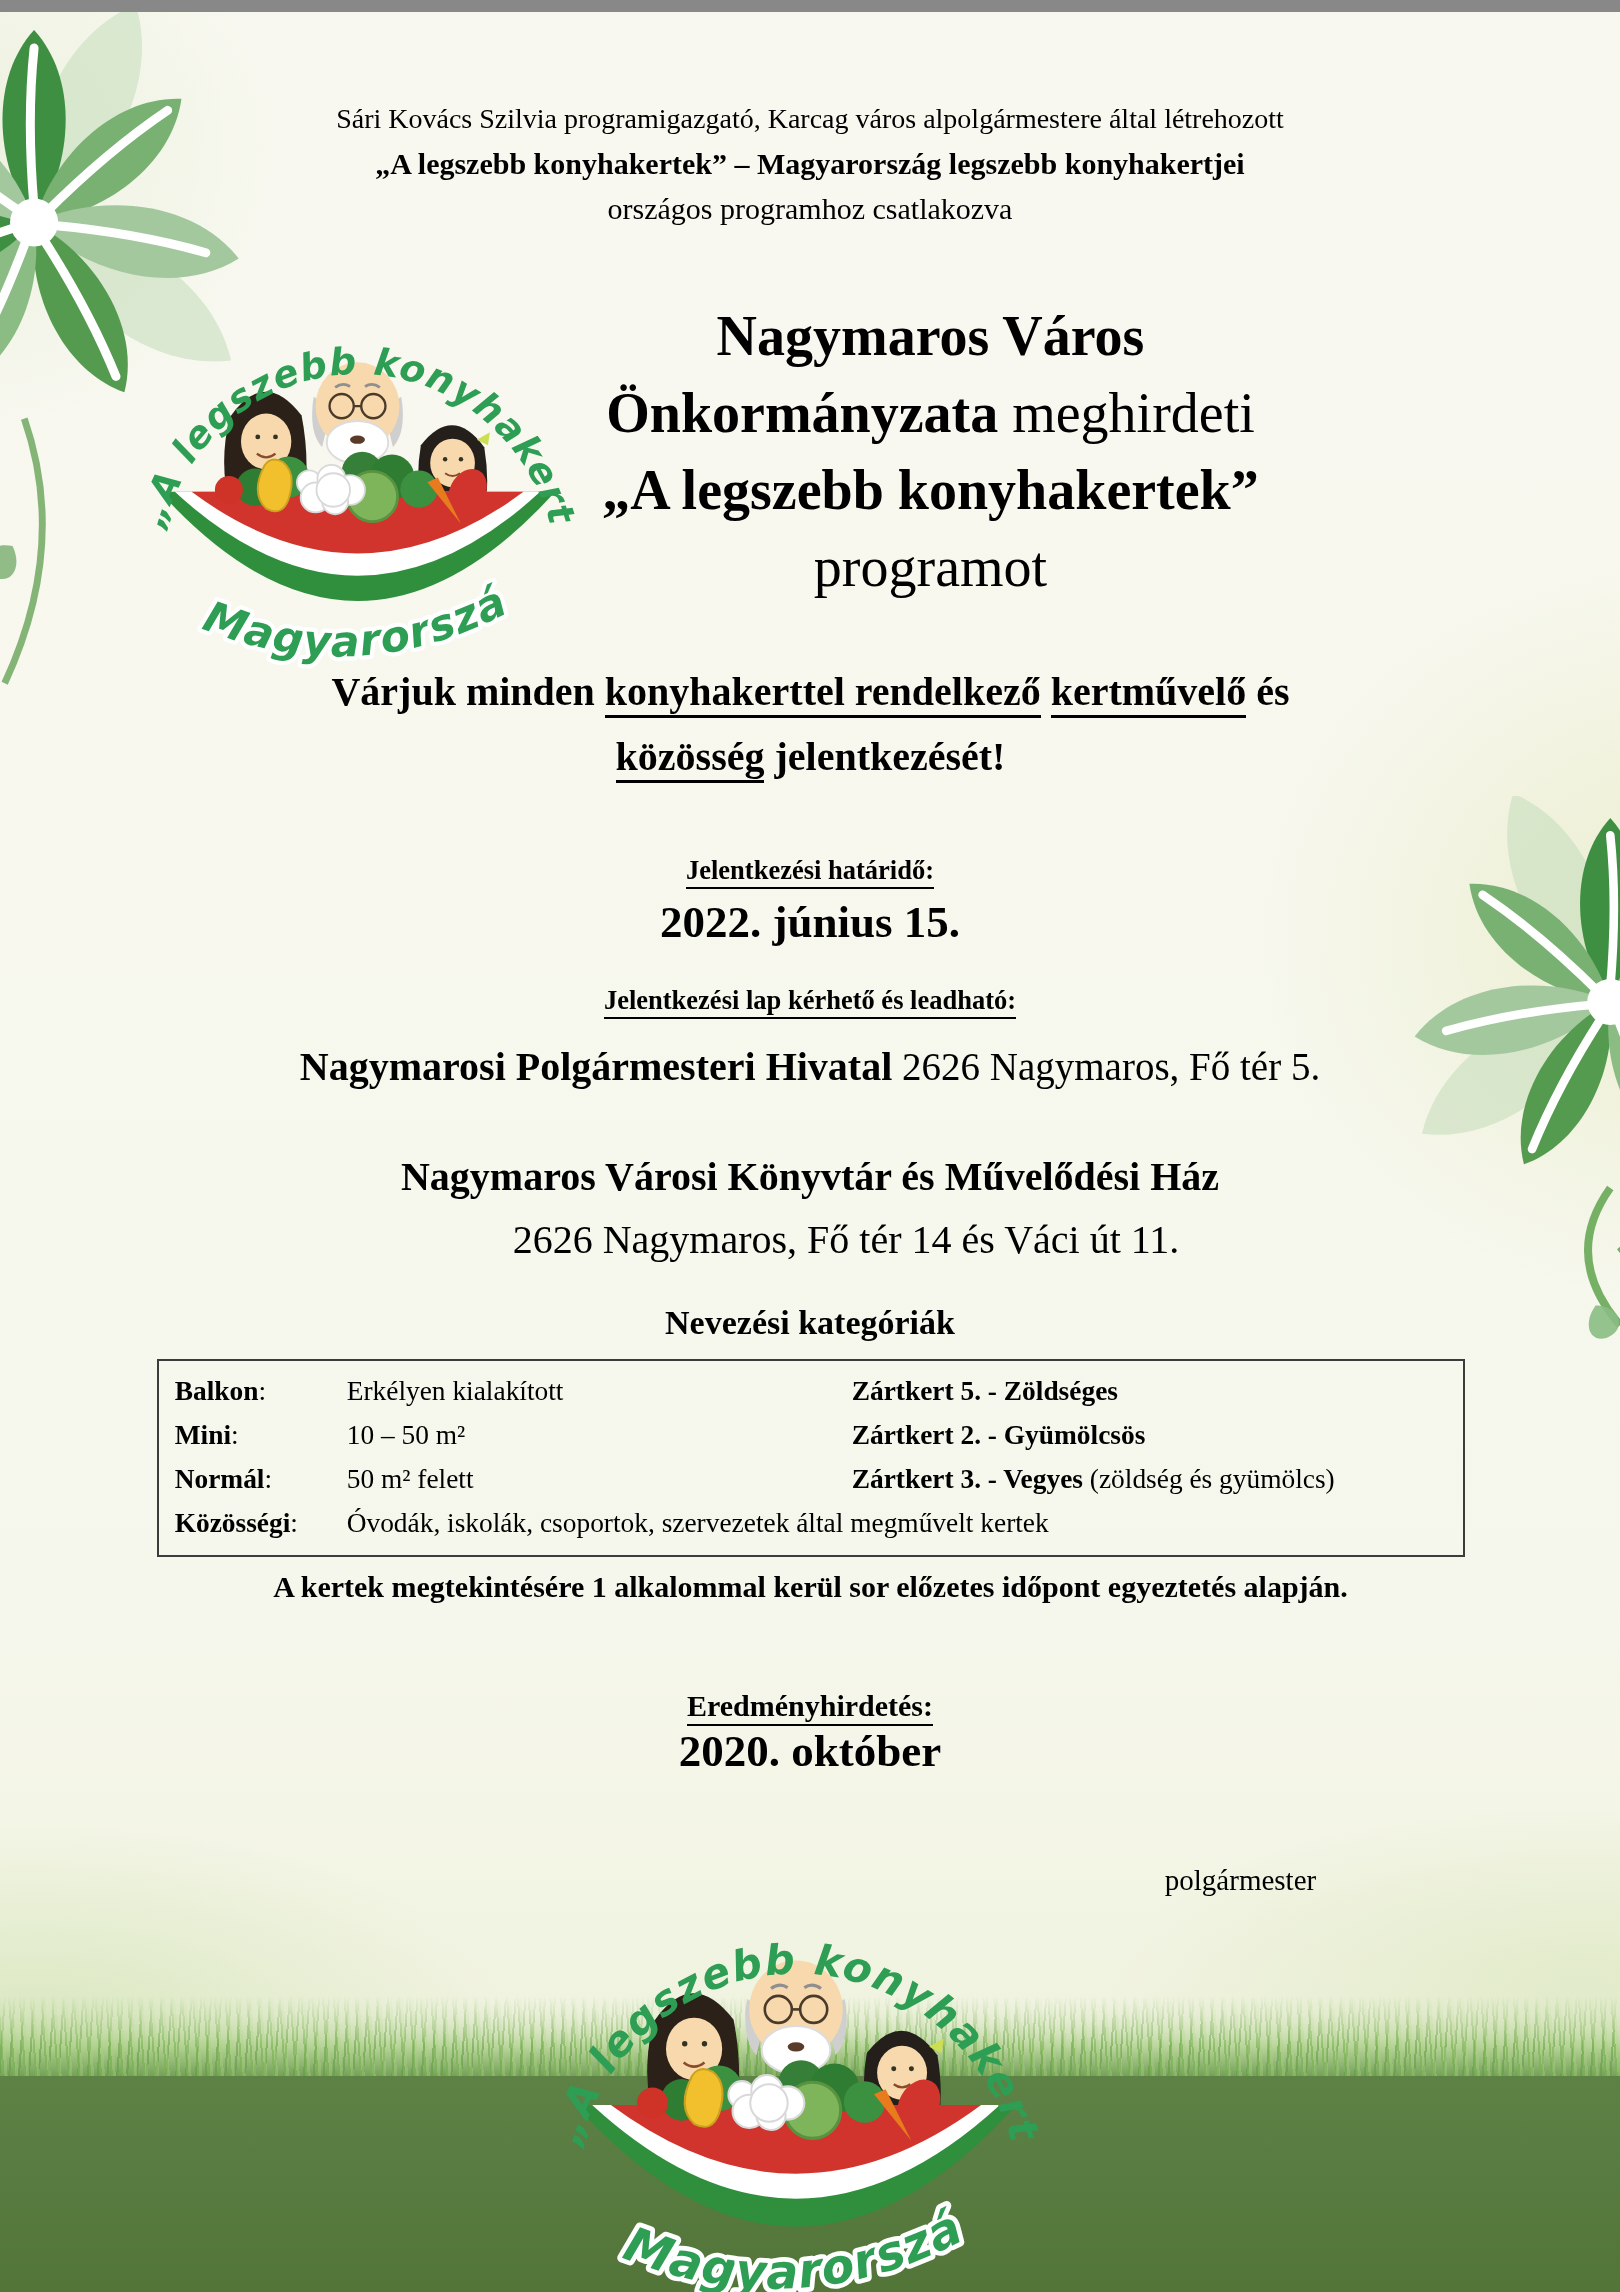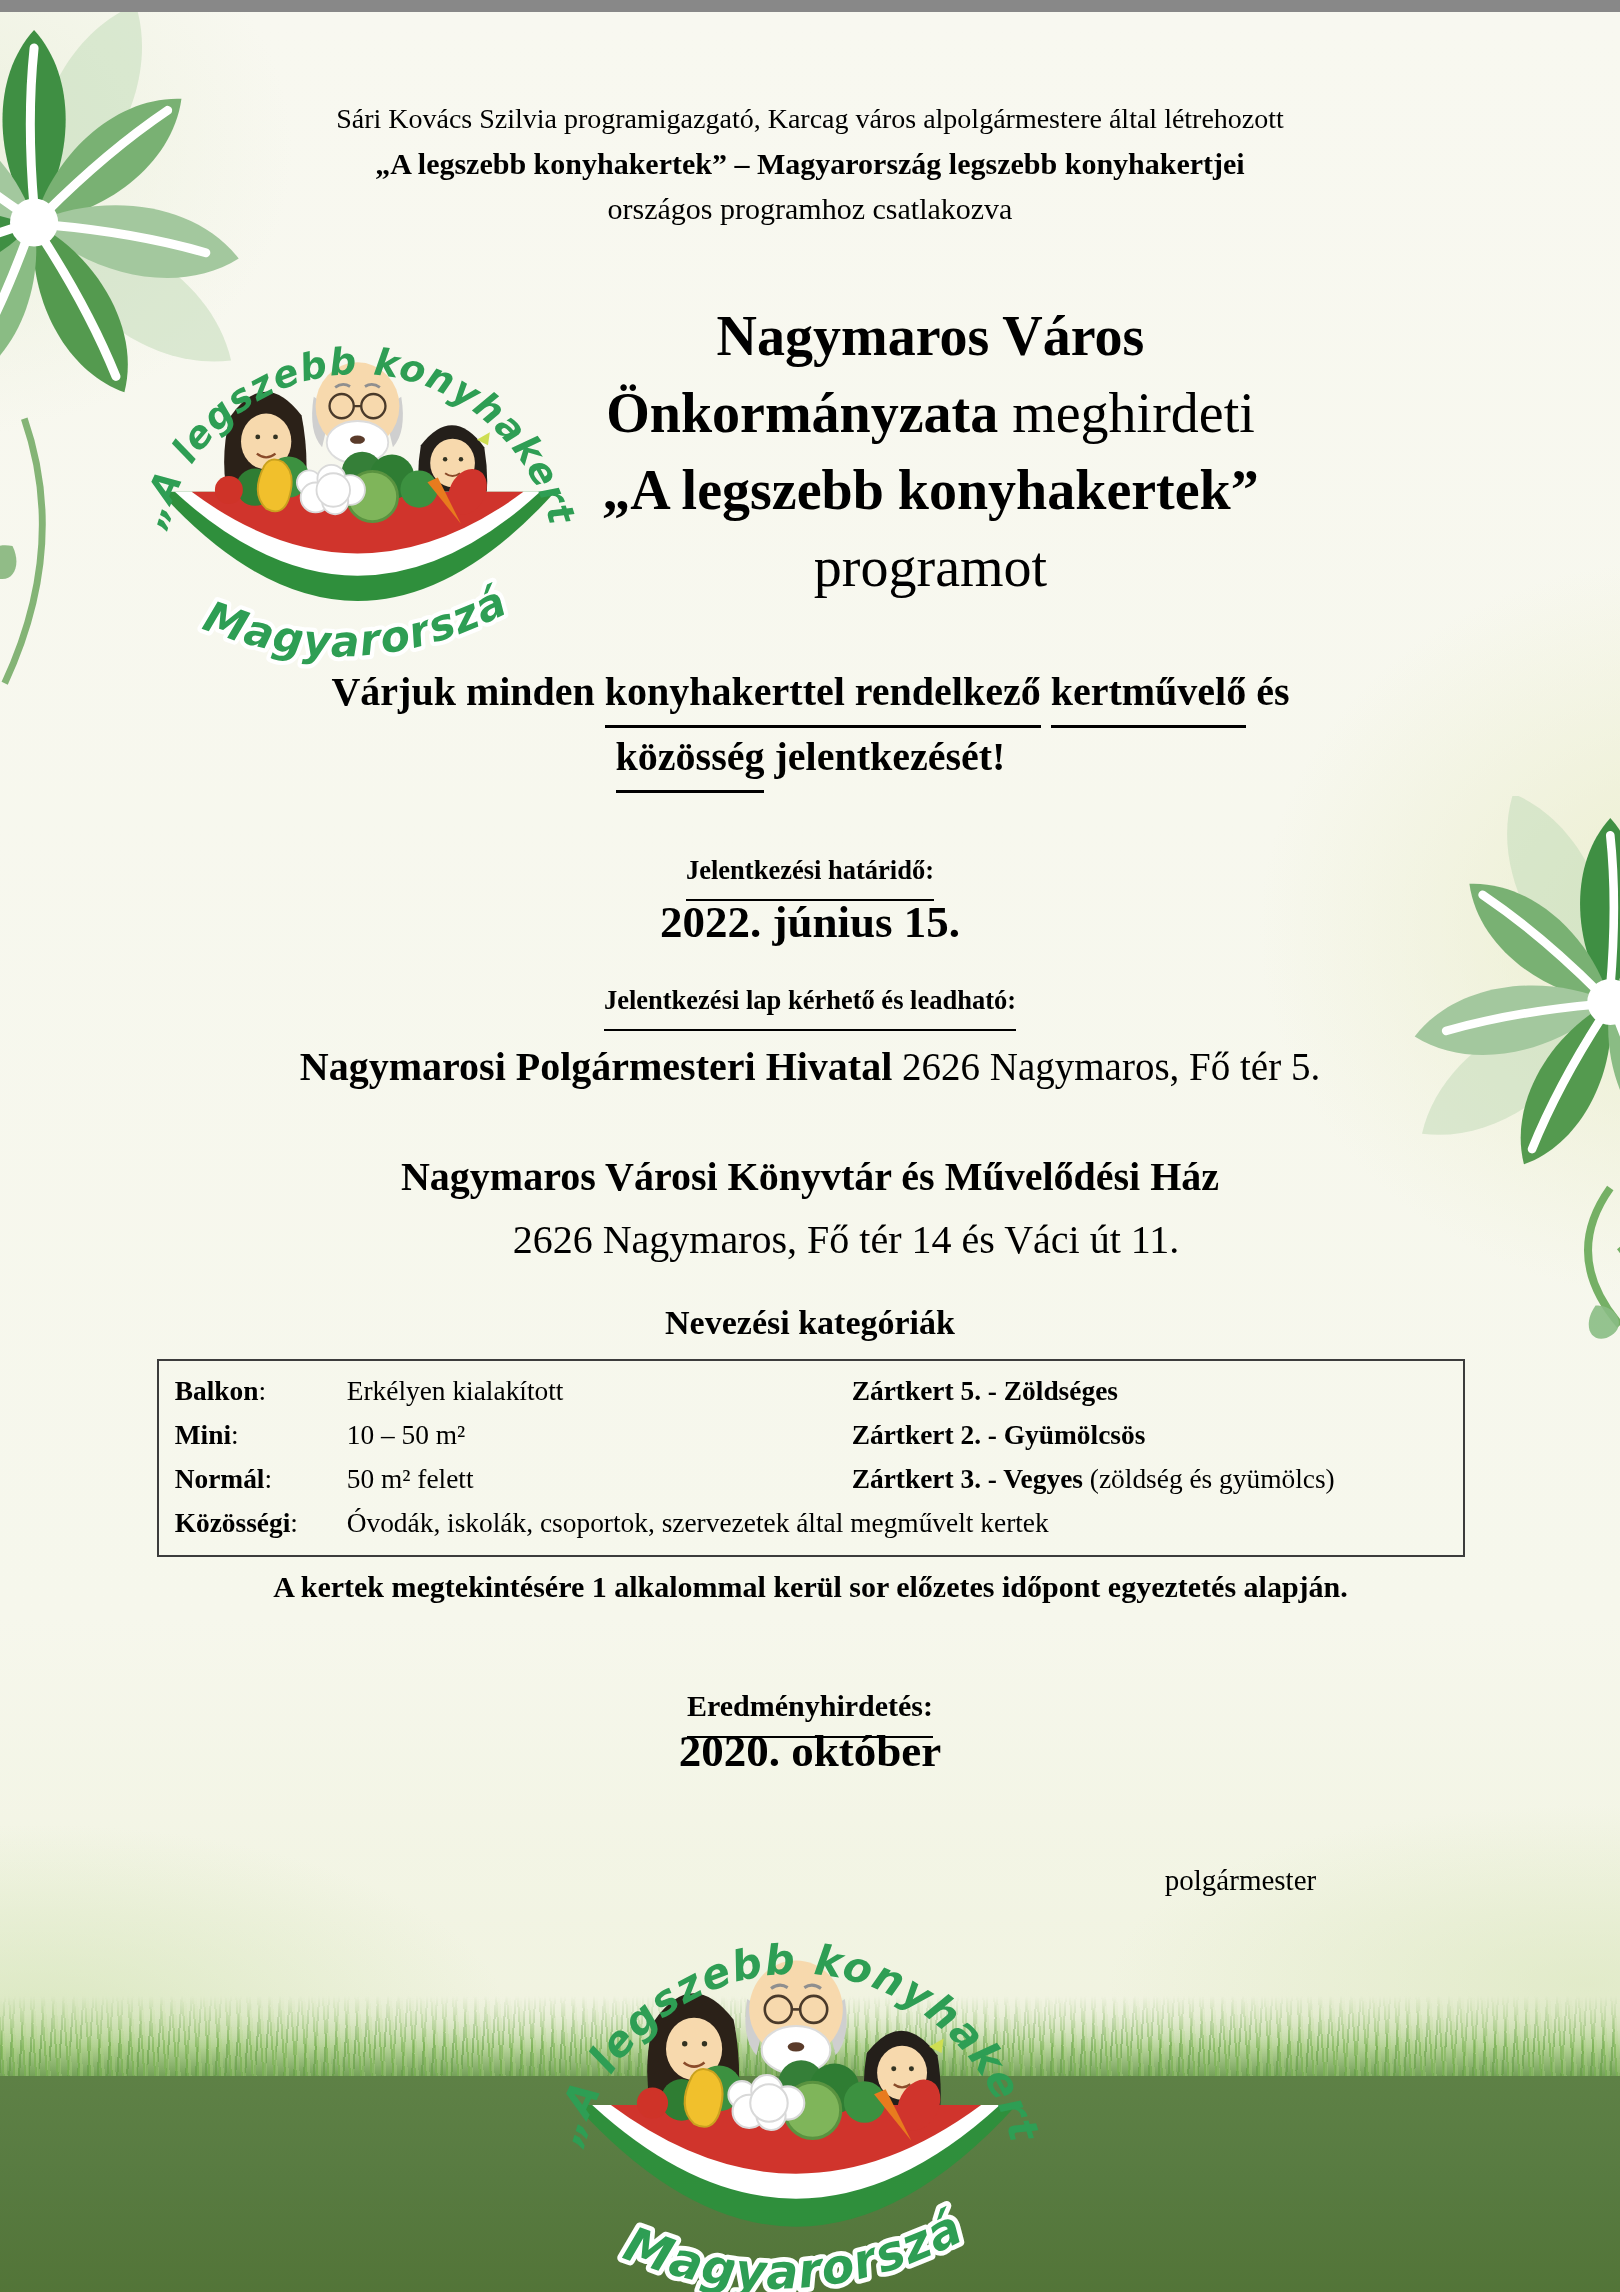--- a/index.html
+++ b/index.html
@@ -22,23 +22,23 @@
   .abs{position:absolute;}
   .ctr{text-align:center;}
   .full{left:0;width:1620px;}
   
   .hdr{top:84px;line-height:45px;font-size:28px;z-index:3;}
   .hdr .l2{font-size:30px;font-weight:bold;}
   .hdr .l3{font-size:30px;}
   .title-block{left:421px;top:286px;width:1019px;font-size:56px;line-height:77px;z-index:3;}
   .title-block .b{font-weight:bold;}
   .invite{top:647px;left:69px;width:1483px;font-size:40px;font-weight:bold;line-height:65px;z-index:3;}
-  .uln{border-bottom:3.9px solid #000;padding-bottom:11px;}
+  .uln{border-bottom:3.9px solid #000;padding-bottom:1px;}
   .small-h{font-size:26.5px;font-weight:bold;z-index:3;}
-  .small-h span{border-bottom:2.9px solid #000;padding-bottom:14px;}
+  .small-h span{border-bottom:2.9px solid #000;padding-bottom:2px;}
   .big-date{font-size:45px;font-weight:bold;z-index:3;}
   .office{top:1031px;font-size:39px;z-index:3;}
   .office .b{font-weight:bold;font-size:40px;}
   .lib1{top:1141px;font-size:40px;font-weight:bold;z-index:3;}
   .lib2{top:1204px;font-size:40px;z-index:3;padding-left:36px;}
   .cat-h{top:1292px;font-size:34px;font-weight:bold;z-index:3;}
   .cat-table{left:157px;top:1347px;width:1308px;border:2px solid #3c3c3c;padding:7.8px 0 9.8px 15.7px;z-index:3;box-sizing:border-box;}
   .cat-row{display:flex;line-height:44px;font-size:27.4px;gap:25px;}
   .cat-label{width:147px;font-weight:bold;flex:none;}
   .cat-desc{width:480px;flex:none;}

